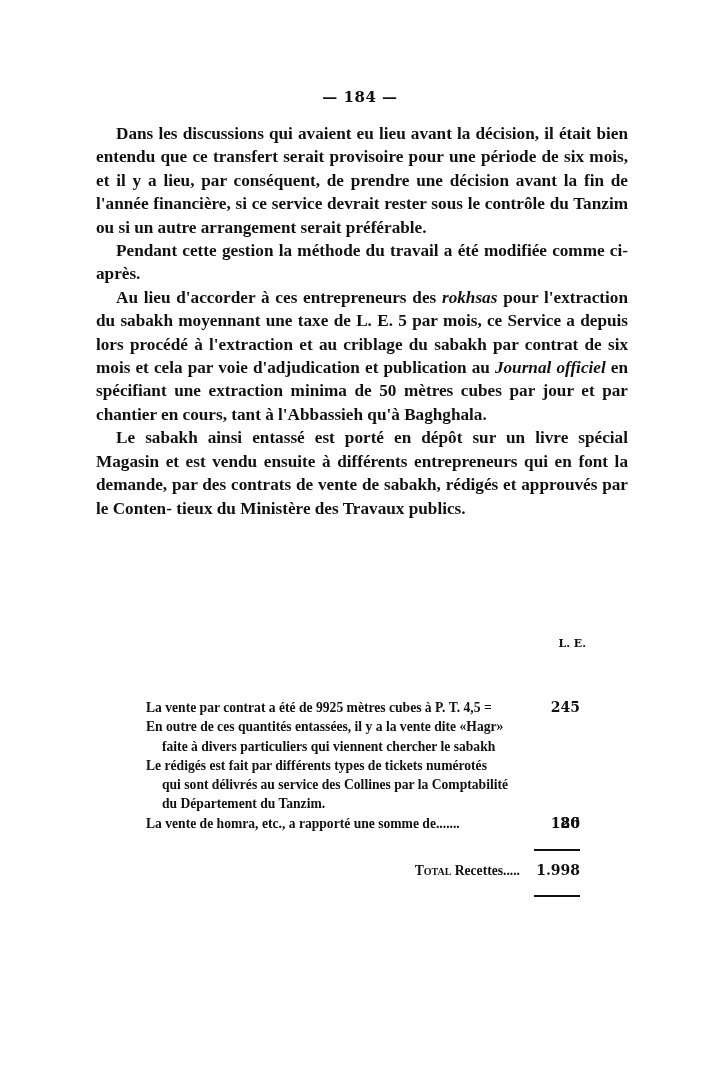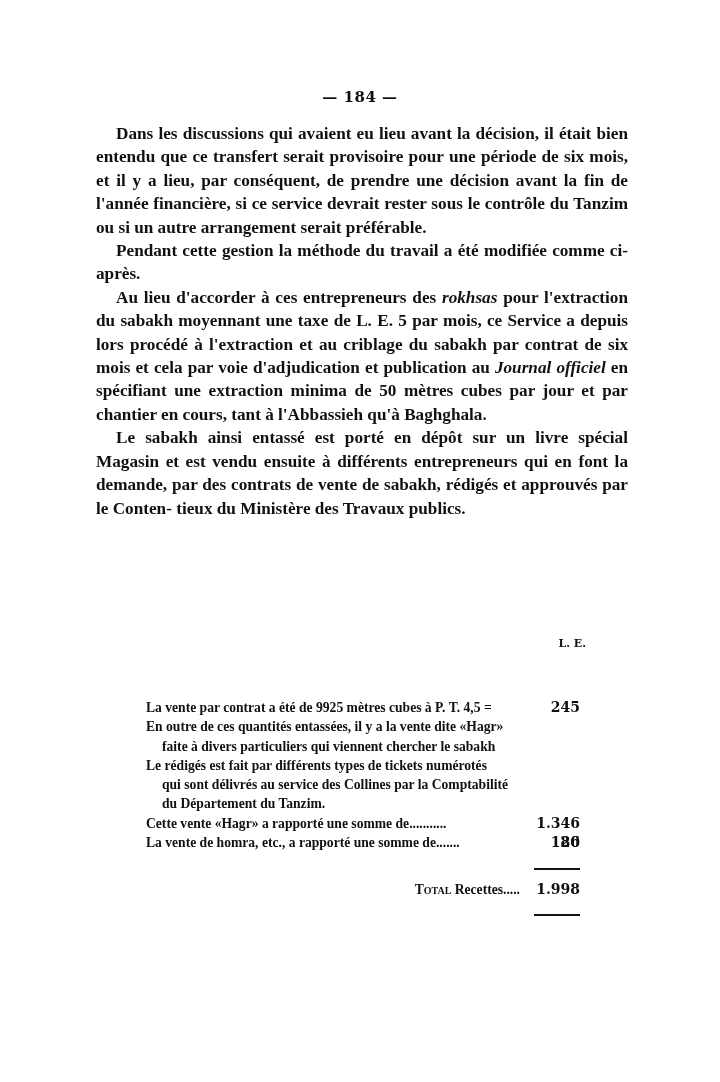--- a/index.html
+++ b/index.html
@@ -80,26 +80,20 @@
       </div>
 
       <div class="row">
         <span class="desc">
           <span class="line">Le rédigés est fait par différents types de tickets numérotés</span>
           <span class="line cont">qui sont délivrés au service des Collines par la Comptabilité</span>
           <span class="line cont">du Département du Tanzim.</span>
         </span>
       </div>
 
-      <div class="row">
-        <span class="desc">
-          <span class="line">Cette vente «Hagr» a rapporté une somme de...........</span>
-        </span>
-        <span class="amt">1.346</span>
-      </div>
 
       <div class="row">
         <span class="desc">
           <span class="line">La vente de homra, etc., a rapporté une somme de.......</span>
         </span>
         <span class="amt">120</span>
       </div>
 
       <div class="row">
         <span class="amt">86</span>

